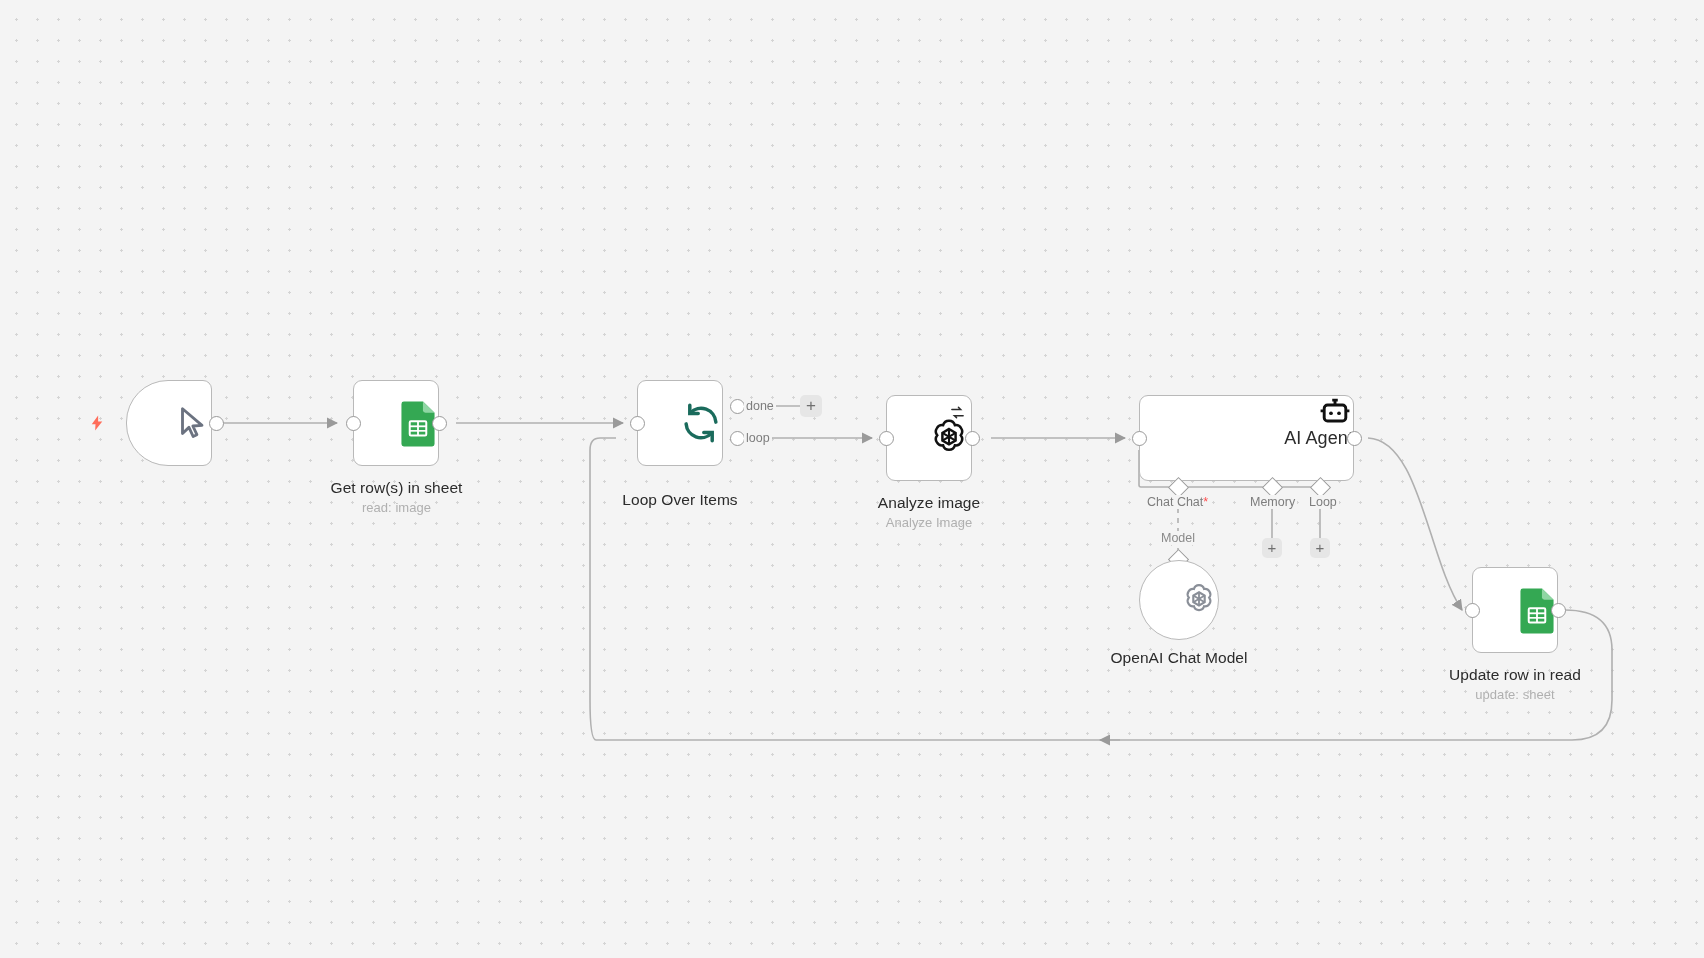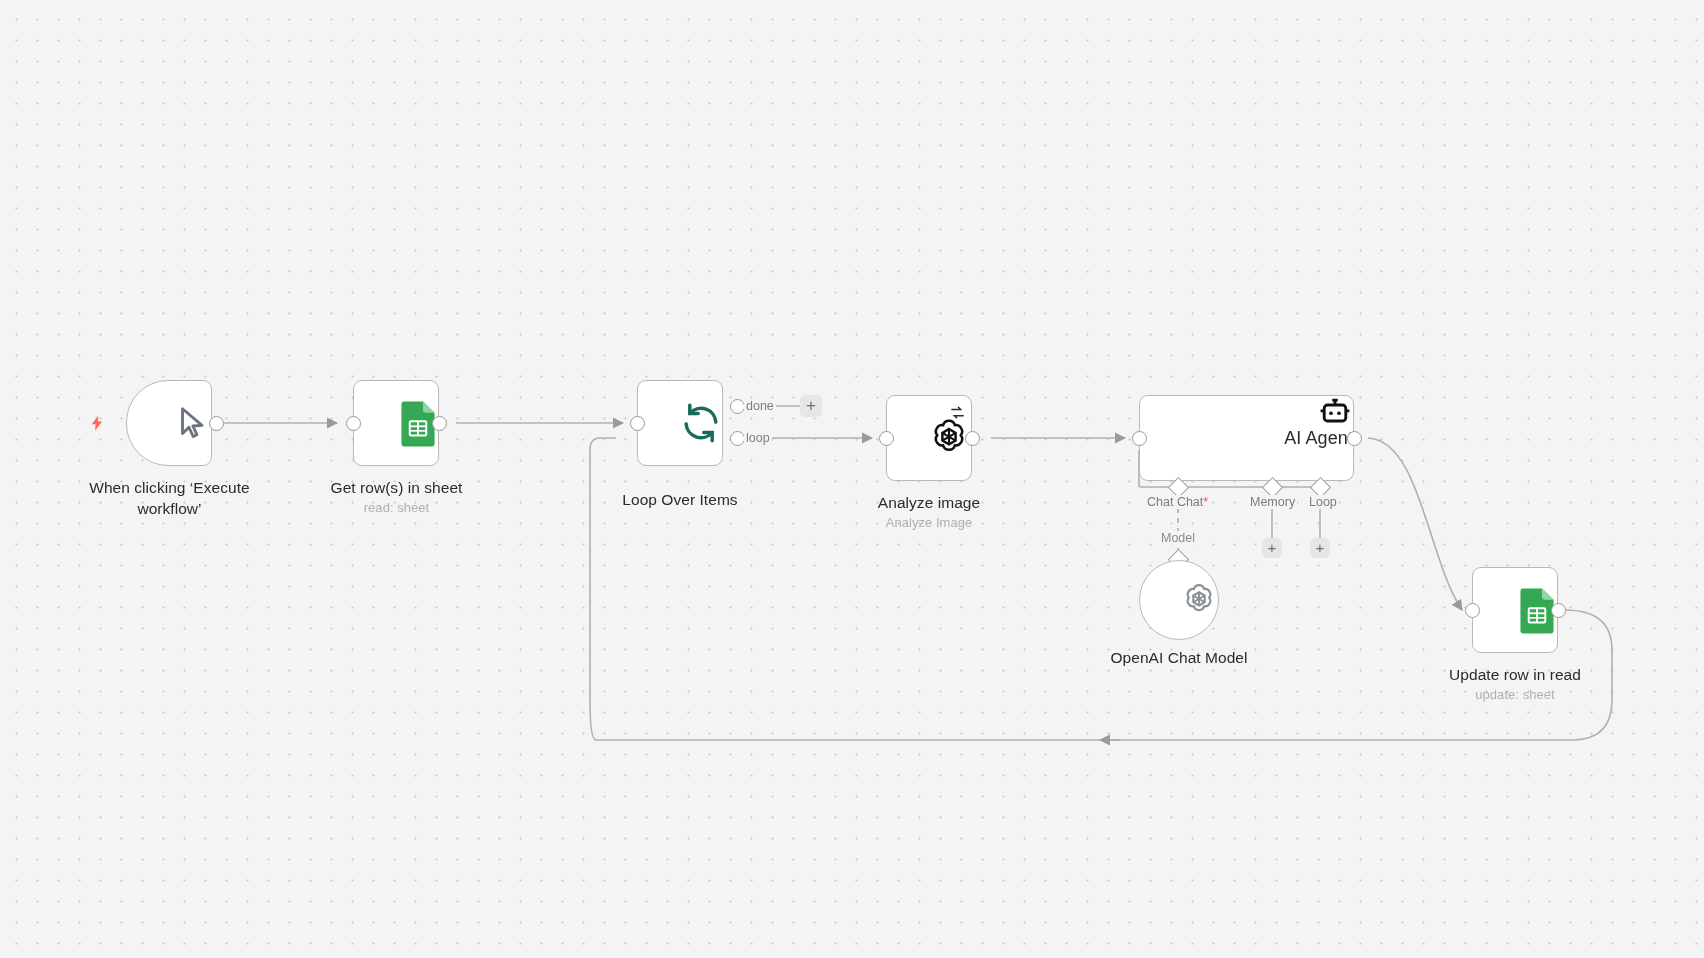--- a/index.html
+++ b/index.html
@@ -204,38 +204,36 @@
     <svg class="icon-svg" width="36" height="40" viewBox="0 0 24 24" fill="none" stroke="#6b7280" stroke-width="1.9" stroke-linejoin="round">
       <path d="M5 2.5 L5 19 L9.3 14.9 L12.1 21 L14.6 19.8 L11.9 14 L18 13.6 Z" fill="#ffffff"></path>
     </svg>
   </div>
   <div class="bolt" style="left:88px; top:412px;">
     <svg width="18" height="22" viewBox="0 0 24 24" fill="#ff6d5a">
       <path d="M13.5 2 L5 13.5 h5 L9.5 22 L19 10 h-5.5 z"></path>
     </svg>
   </div>
   <div class="port" style="left:209px; top:416px;"></div>
-  <div class="caption" style="left:47px; top:478px; width:245px;">When clicking ‘Execute
-workflow’</div>
 
   <div class="node square" style="left:353px; top:380px;">
     <svg class="icon-svg" width="40" height="48" viewBox="0 0 48 58">
       <path d="M4 3 h26 l14 13.5 v38 a3 3 0 0 1 -3 3 H7 a3 3 0 0 1 -3 -3 V6
                a3 3 0 0 1 3 -3 z" fill="#34a853"></path>
       <path d="M30 3 l14 13.5 H33 a3 3 0 0 1 -3 -3 z" fill="#8fd6a3"></path>
       <rect x="14" y="27" width="20" height="17" rx="1.5" fill="none" stroke="#ffffff" stroke-width="2.4"></rect>
       <line x1="14" y1="33" x2="34" y2="33" stroke="#ffffff" stroke-width="2.2"></line>
       <line x1="24" y1="27" x2="24" y2="44" stroke="#ffffff" stroke-width="2.2"></line>
       <line x1="14" y1="38.5" x2="34" y2="38.5" stroke="#ffffff" stroke-width="2"></line>
     </svg>
   </div>
   <div class="port" style="left:346px; top:416px;"></div>
   <div class="port" style="left:432px; top:416px;"></div>
   <div class="caption" style="left:279px; top:478px; width:235px;">Get row(s) in sheet</div>
-  <div class="subcaption" style="left:279px; top:500px; width:235px;">read: sheet</div>
+  <div class="subcaption" style="left:279px; top:500px; width:235px;">read: image</div>
 
   <div class="node square" style="left:637px; top:380px;">
     <svg class="icon-svg" width="42" height="42" viewBox="0 0 24 24" fill="none" stroke="#1a6b5c" stroke-width="2" stroke-linecap="round">
       <path d="M20.5 11.5 a8.5 8.5 0 0 0 -14.6 -5.3"></path>
       <path d="M3.5 12.5 a8.5 8.5 0 0 0 14.6 5.3"></path>
       <path d="M5.6 1.8 L5.6 6.6 L10.4 6.6"></path>
       <path d="M18.4 22.2 L18.4 17.4 L13.6 17.4"></path>
     </svg>
   </div>
   <div class="port" style="left:630px; top:416px;"></div>

